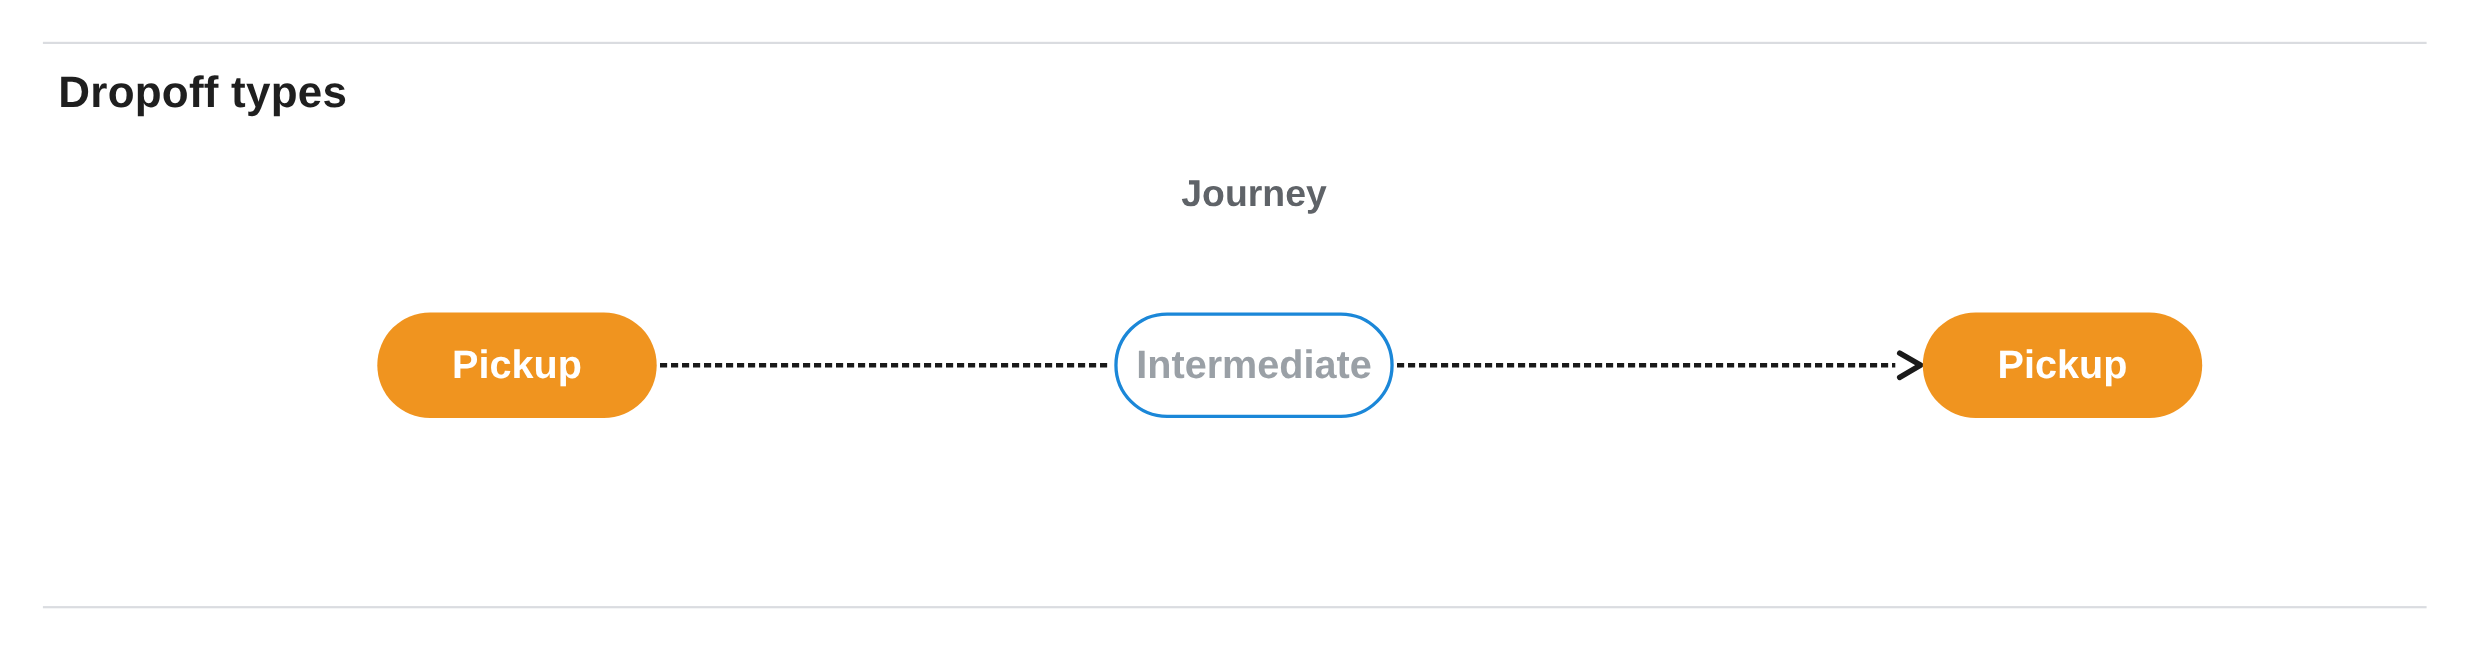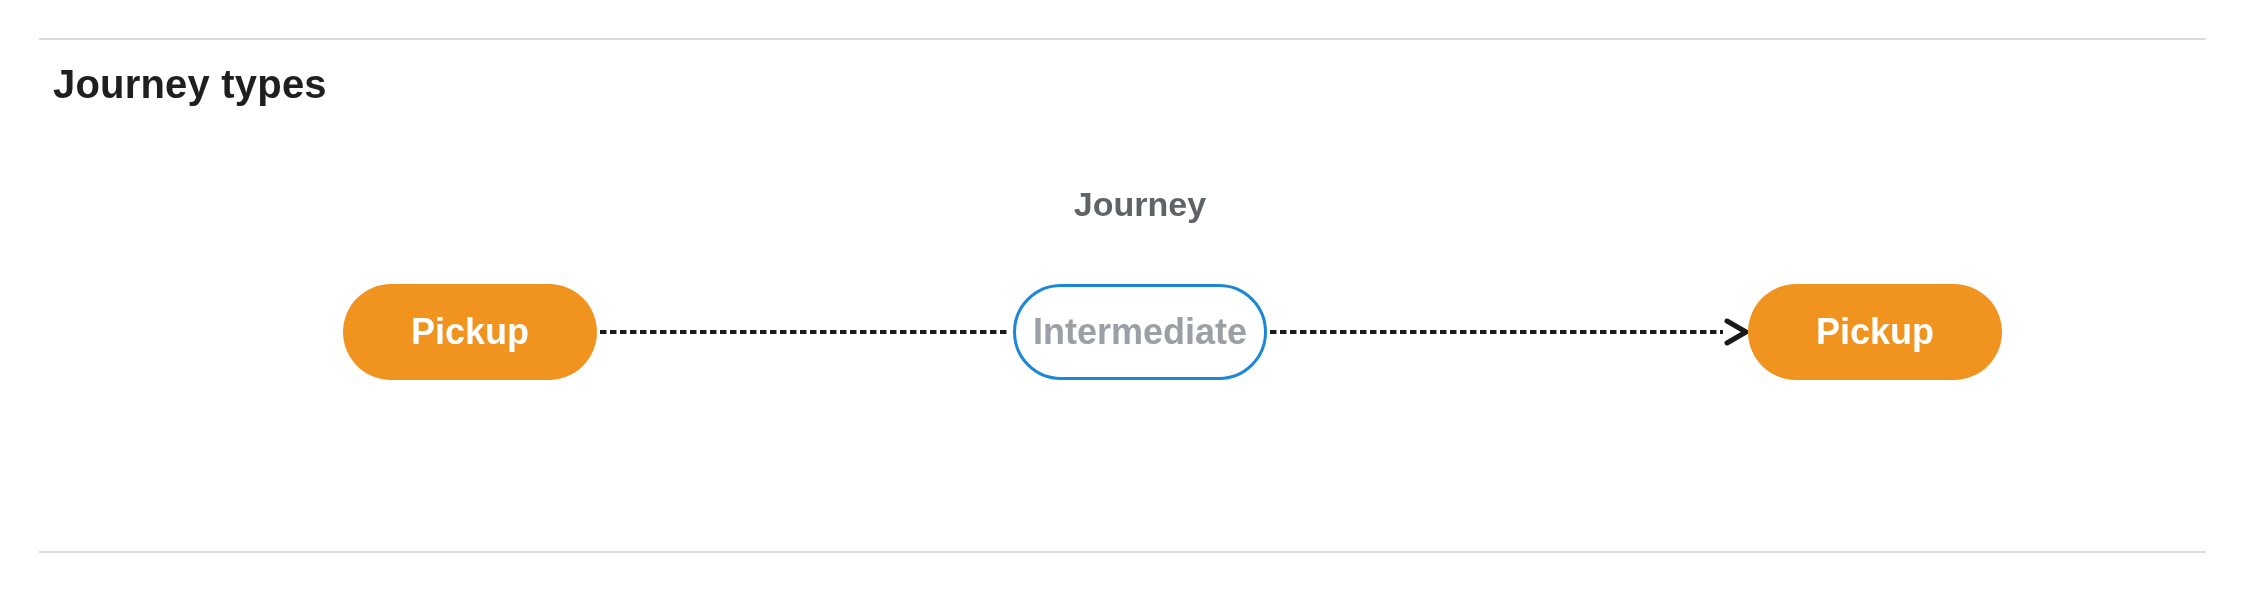--- a/index.html
+++ b/index.html
@@ -31,21 +31,21 @@
     font-size: 40px;
     line-height: 48px;
     font-weight: 700;
     color: var(--heading-text, #1f1f1f);
     letter-spacing: 0.2px;
     white-space: nowrap;
   }
   .journey-label {
     position: absolute;
     left: 1013px;
-    top: 184px;
+    top: 156px;
     width: 254px;
     text-align: center;
     font-size: 34px;
     line-height: 40px;
     font-weight: 700;
     color: var(--journey-label, #5f6368);
     white-space: nowrap;
   }
   .pill {
     position: absolute;
@@ -92,21 +92,21 @@
     fill: none;
   }
 </style>
 </head>
 <body>
 
 <div id="canvas">
 
   <div class="divider top"></div>
 
-  <h2 class="section-title">Journey types</h2>
+  <h2 class="section-title">Dropoff types</h2>
 
   <div class="journey-label">Journey</div>
 
   <svg class="connectors" viewBox="0 0 2245 592" xmlns="http://www.w3.org/2000/svg">
     <line class="dash" x1="600" y1="332" x2="1010" y2="332"></line>
     <line class="dash" x1="1270" y1="332" x2="1723" y2="332"></line>
     <path class="head" d="M1727 321 L1746 332 L1727 343"></path>
   </svg>
 
   <div id="intermediate-node" class="pill intermediate">

